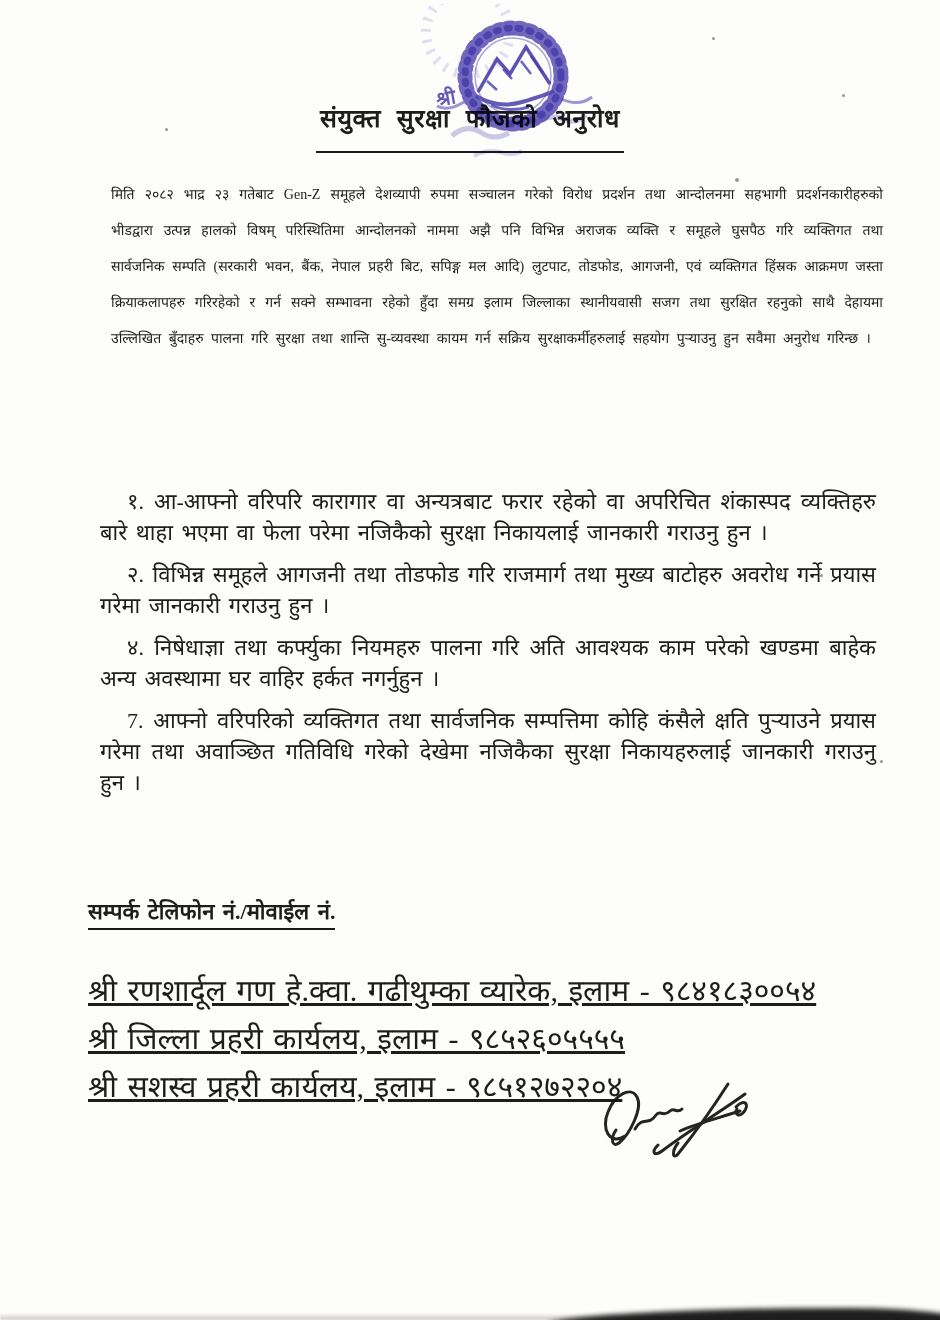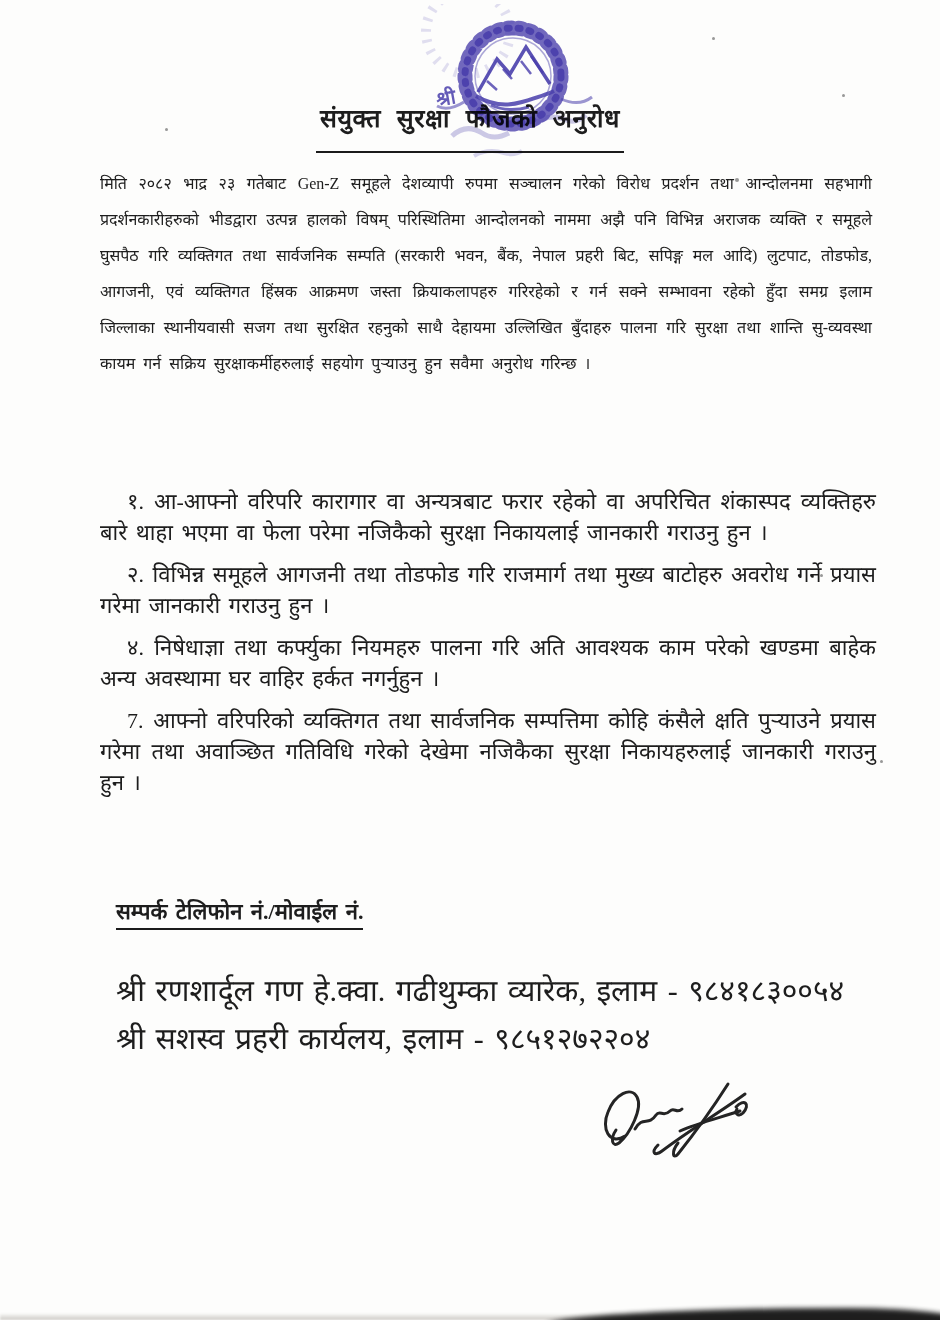--- a/index.html
+++ b/index.html
@@ -27,35 +27,35 @@
     position:absolute;left:410px;top:4px;width:210px;height:168px;
     z-index:3;mix-blend-mode:multiply;pointer-events:none;
   }
   .shri{
     position:absolute;left:436px;top:84px;z-index:3;
     color:var(--stamp_ink,#4a3fae);font-size:20px;font-weight:bold;
     transform:rotate(-10deg);opacity:.85;mix-blend-mode:multiply;
   }
   .intro{
     position:absolute;left:100px;top:166px;width:772px;
-    font-size:16px;line-height:36px;
+    font-size:14px;line-height:36px;
     text-align:justify;text-align-last:left;
-    word-spacing:4px;margin:0;
+    word-spacing:4px;margin:11px;
   }
   .points{
     position:absolute;left:100px;top:478px;width:776px;
   }
   .point{
     margin:8px 0 11px 0;
     font-size:22px;line-height:31px;
     text-align:justify;text-align-last:left;
     text-indent:27px;word-spacing:3px;
   }
   .contact{
-    position:absolute;left:116px;top:895px;width:780px;
+    position:absolute;left:88px;top:895px;width:780px;text-decoration:underline;
   }
   .contact-heading{
     display:inline-block;
     font-size:22px;font-weight:bold;
     border-bottom:2px solid #1b1b1b;
     padding-bottom:3px;margin-bottom:32px;
     word-spacing:3px;
   }
   .contact-line{
     margin:14px 0 19px 0;
@@ -121,20 +121,21 @@
     <p class="point">२. विभिन्न समूहले आगजनी तथा तोडफोड गरि राजमार्ग तथा मुख्य बाटोहरु अवरोध गर्ने प्रयास गरेमा जानकारी गराउनु हुन ।</p>
     <p class="point">४. निषेधाज्ञा तथा कर्फ्युका नियमहरु पालना गरि अति आवश्यक काम परेको खण्डमा बाहेक अन्य अवस्थामा घर वाहिर हर्कत नगर्नुहुन ।</p>
     <p class="point">7. आफ्नो वरिपरिको व्यक्तिगत तथा सार्वजनिक सम्पत्तिमा कोहि कंसैले क्षति पुऱ्याउने प्रयास गरेमा तथा अवाञ्छित गतिविधि गरेको देखेमा नजिकैका सुरक्षा निकायहरुलाई जानकारी गराउनु हुन ।</p>
   </div>
 
   <div class="contact">
     <div>
       <span class="contact-heading">सम्पर्क टेलिफोन नं./मोवाईल नं.</span>
     </div>
     <p class="contact-line">श्री रणशार्दूल गण हे.क्वा. गढीथुम्का व्यारेक, इलाम - ९८४१८३००५४</p>
+    <p class="contact-line">श्री जिल्ला प्रहरी कार्यलय, इलाम - ९८५२६०५५५५</p>
     <p class="contact-line">श्री सशस्व प्रहरी कार्यलय, इलाम - ९८५१२७२२०४</p>
   </div>
 
   <div class="signature">
     <svg width="200" height="100" viewBox="0 0 200 100" xmlns="http://www.w3.org/2000/svg">
       <g stroke="#121212" stroke-width="3" fill="none" stroke-linecap="round" opacity="0.92">
         <path d="M40,64 C24,74 16,56 23,40 C30,22 46,14 52,25 C58,36 45,62 34,71 C27,76 25,67 31,58"></path>
         <path d="M50,57 C58,43 63,55 71,43 C75,37 78,46 85,39 C89,35 92,42 97,37"></path>
         <path d="M143,12 C129,34 109,62 93,82 C88,88 86,80 93,71"></path>
         <path d="M160,22 C134,41 106,57 77,79 C69,85 66,80 73,73"></path>

